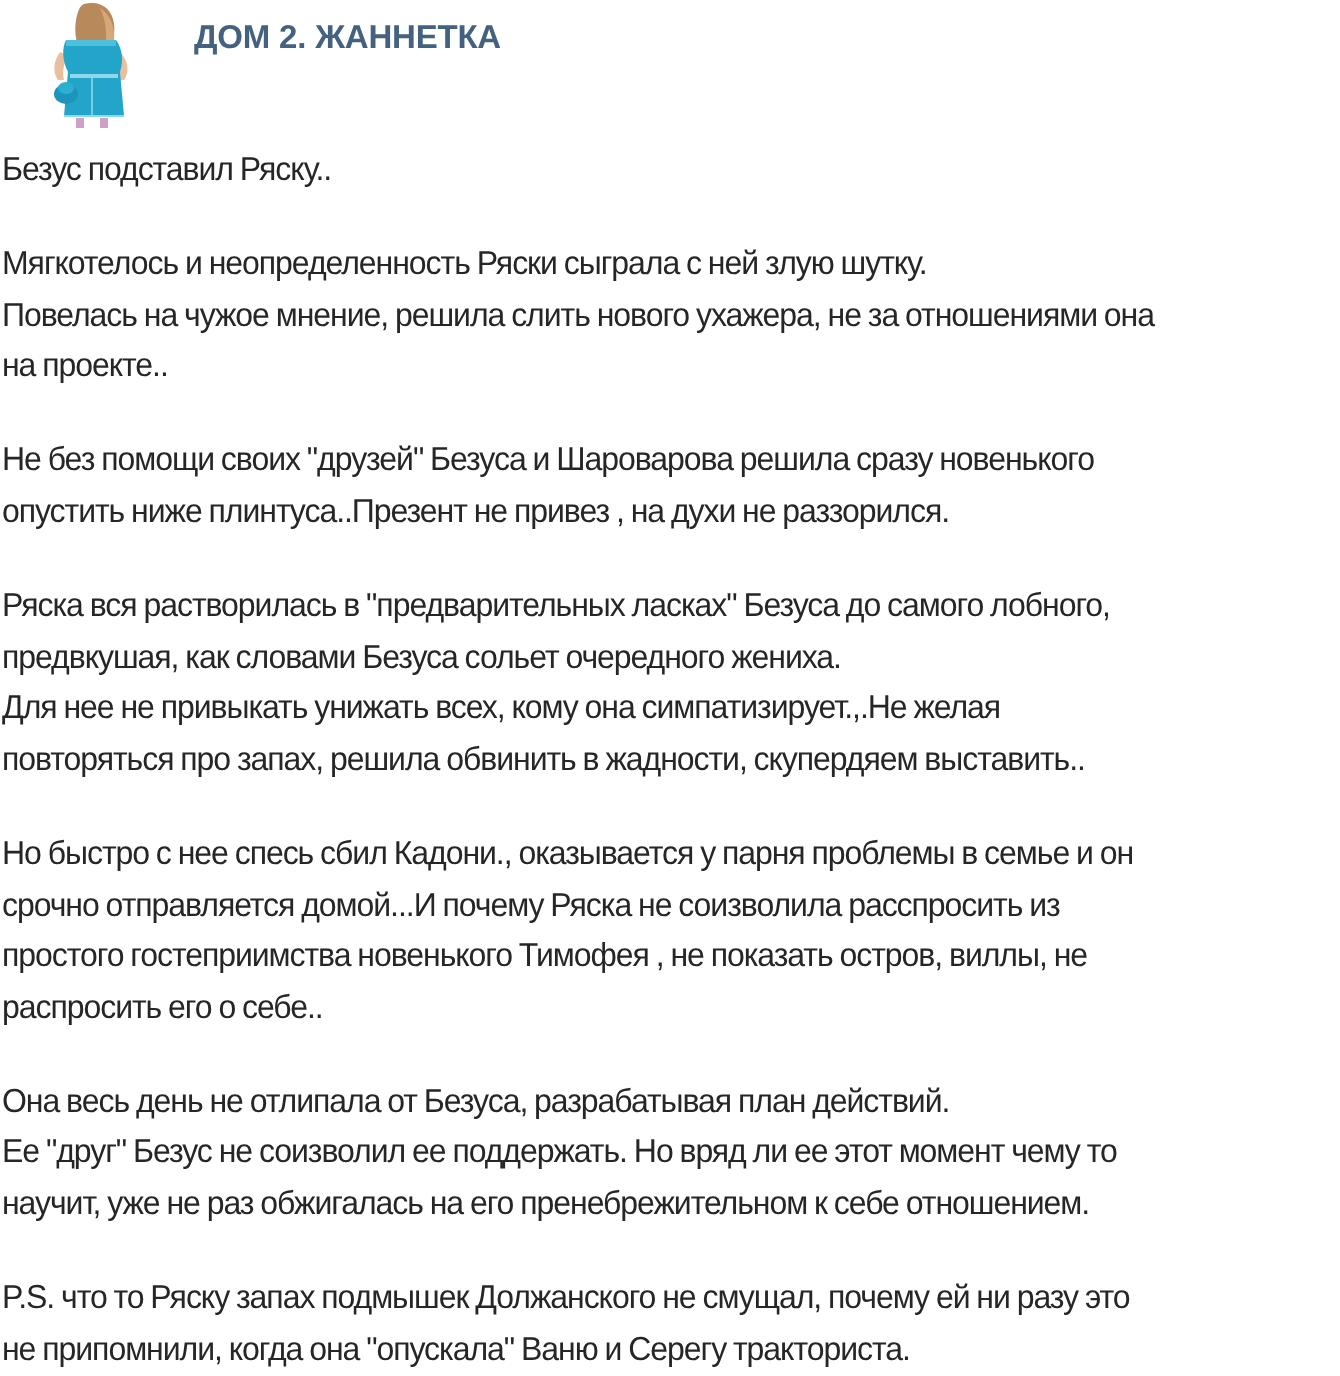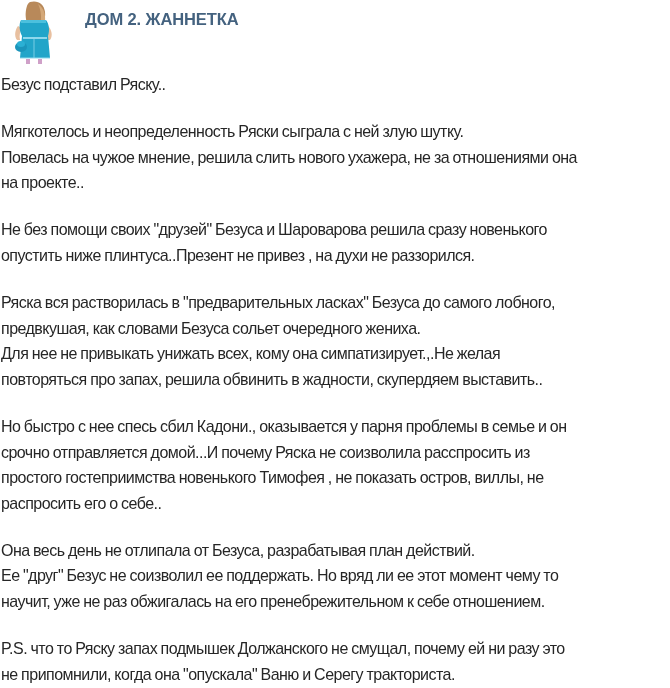--- a/index.html
+++ b/index.html
@@ -10,21 +10,21 @@
     body {
       width: 670px;
       height: 688px;
       overflow: hidden;
       position: relative;
       font-family: "Liberation Sans", "DejaVu Sans", sans-serif;
       color: #2b2b2b;
     }
     .header {
       position: absolute;
-      left: 0;
+      left: 12px;
       top: 0;
       width: 542px;
       height: 68px;
     }
     .avatar {
       position: absolute;
       left: 8px;
       top: 0;
       width: 52px;
       height: 66px;

